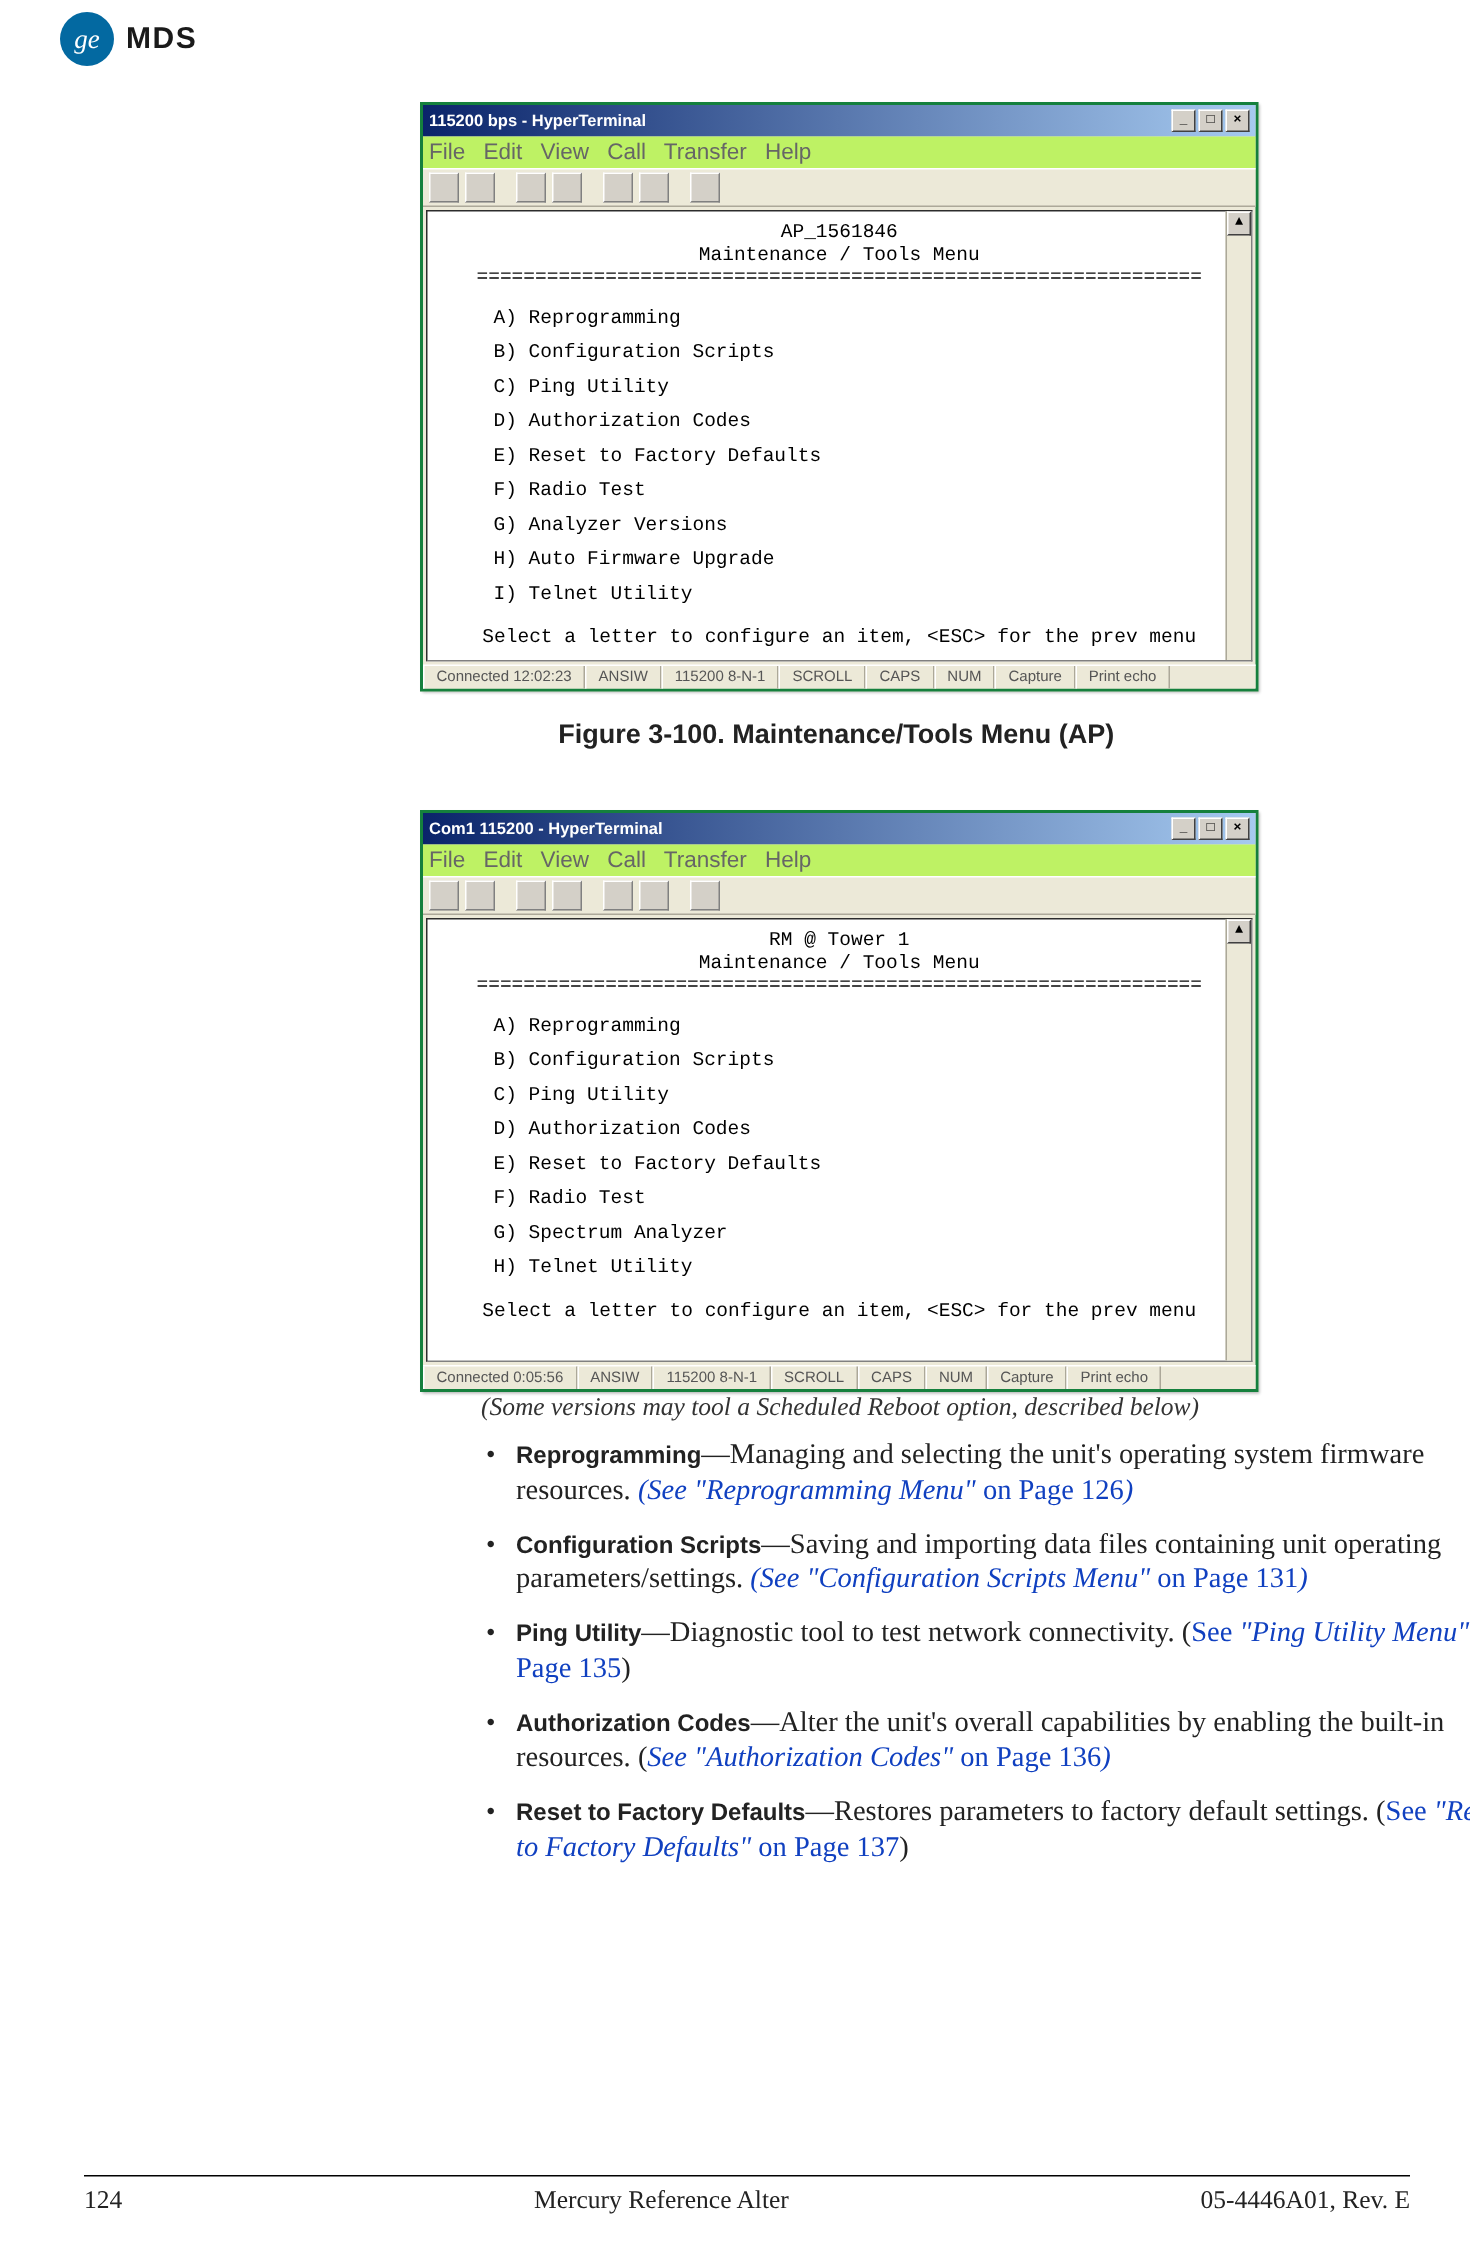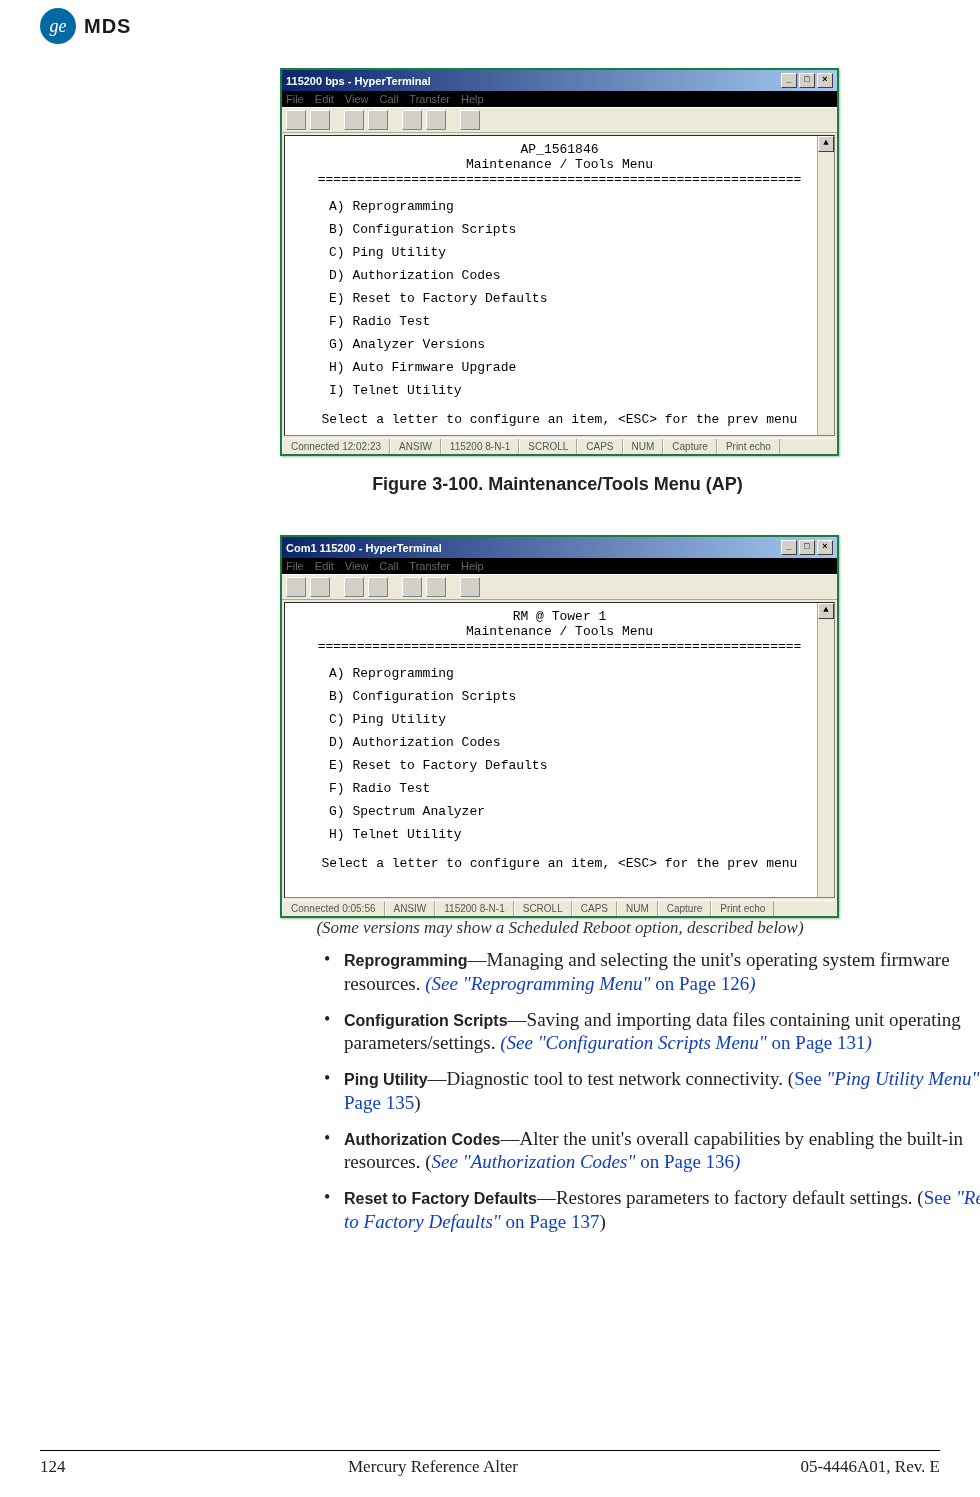--- a/index.html
+++ b/index.html
@@ -77,23 +77,23 @@
     border: 1px solid #fff;
     border-right-color: #404040;
     border-bottom-color: #404040;
     font-size: 9px;
     line-height: 11px;
     text-align: center;
     color: #000;
   }
   .menubar {
     padding: 2px 4px;
-    background: #000000;
+    background: #bef264;
     color: #666;
-    font-size: 11px;
+    font-size: 15px;
   }
   .menubar span { margin-right: 8px; }
   .toolbar {
     padding: 2px 4px;
     background: #ece9d8;
     border-top: 1px solid #fff;
     border-bottom: 1px solid #aca899;
     display: flex;
     gap: 4px;
   }
@@ -214,21 +214,21 @@
   .see-link {
     color: #1040c0;
   }
   .see-italic {
     font-style: italic;
     color: #1040c0;
   }
   .footer {
     position: absolute;
     bottom: 20px;
-    left: 40px;
+    left: 56px;
     right: 40px;
     border-top: 1px solid #000;
     padding-top: 6px;
     display: flex;
     justify-content: space-between;
     font-size: 17px;
     color: #222;
   }
 </style>
 </head>
@@ -362,21 +362,21 @@
         <div>115200 8-N-1</div>
         <div>SCROLL</div>
         <div>CAPS</div>
         <div>NUM</div>
         <div>Capture</div>
         <div>Print echo</div>
       </div>
     </div>
 
     <div class="fig-subcaption">
-      <span>(Some versions may show a </span>
+      <span>(Some versions may tool a </span>
       <span>Scheduled Reboot</span>
       <span> option, described below)</span>
     </div>
 
     <ul class="bullets">
       <li>
         <span class="term-label">Reprogramming</span><span>—</span><span>Managing and selecting the unit's operating system firmware resources. </span><span class="see-italic">(</span><span class="see-italic">See </span><span class="see-italic">"Reprogramming Menu"</span><span class="see-link"> on </span><span class="see-link">Page 126</span><span class="see-italic">)</span>
       </li>
       <li>
         <span class="term-label">Configuration Scripts</span><span>—</span><span>Saving and importing data files containing unit operating parameters/settings. </span><span class="see-italic">(</span><span class="see-italic">See </span><span class="see-italic">"Configuration Scripts Menu"</span><span class="see-link"> on </span><span class="see-link">Page 131</span><span class="see-italic">)</span>

